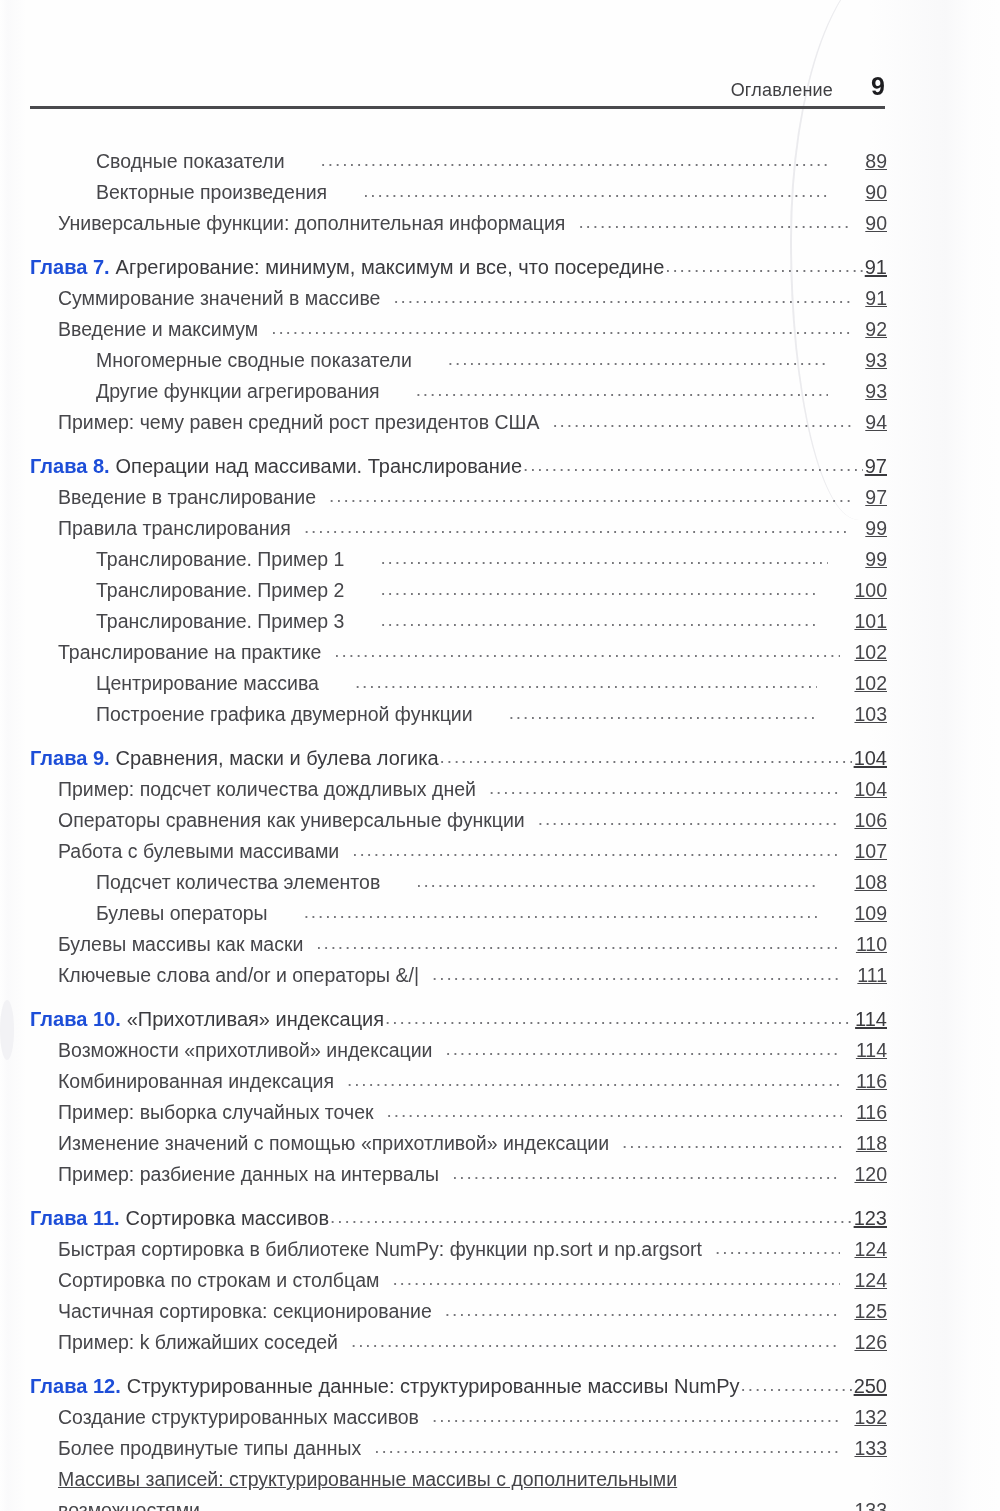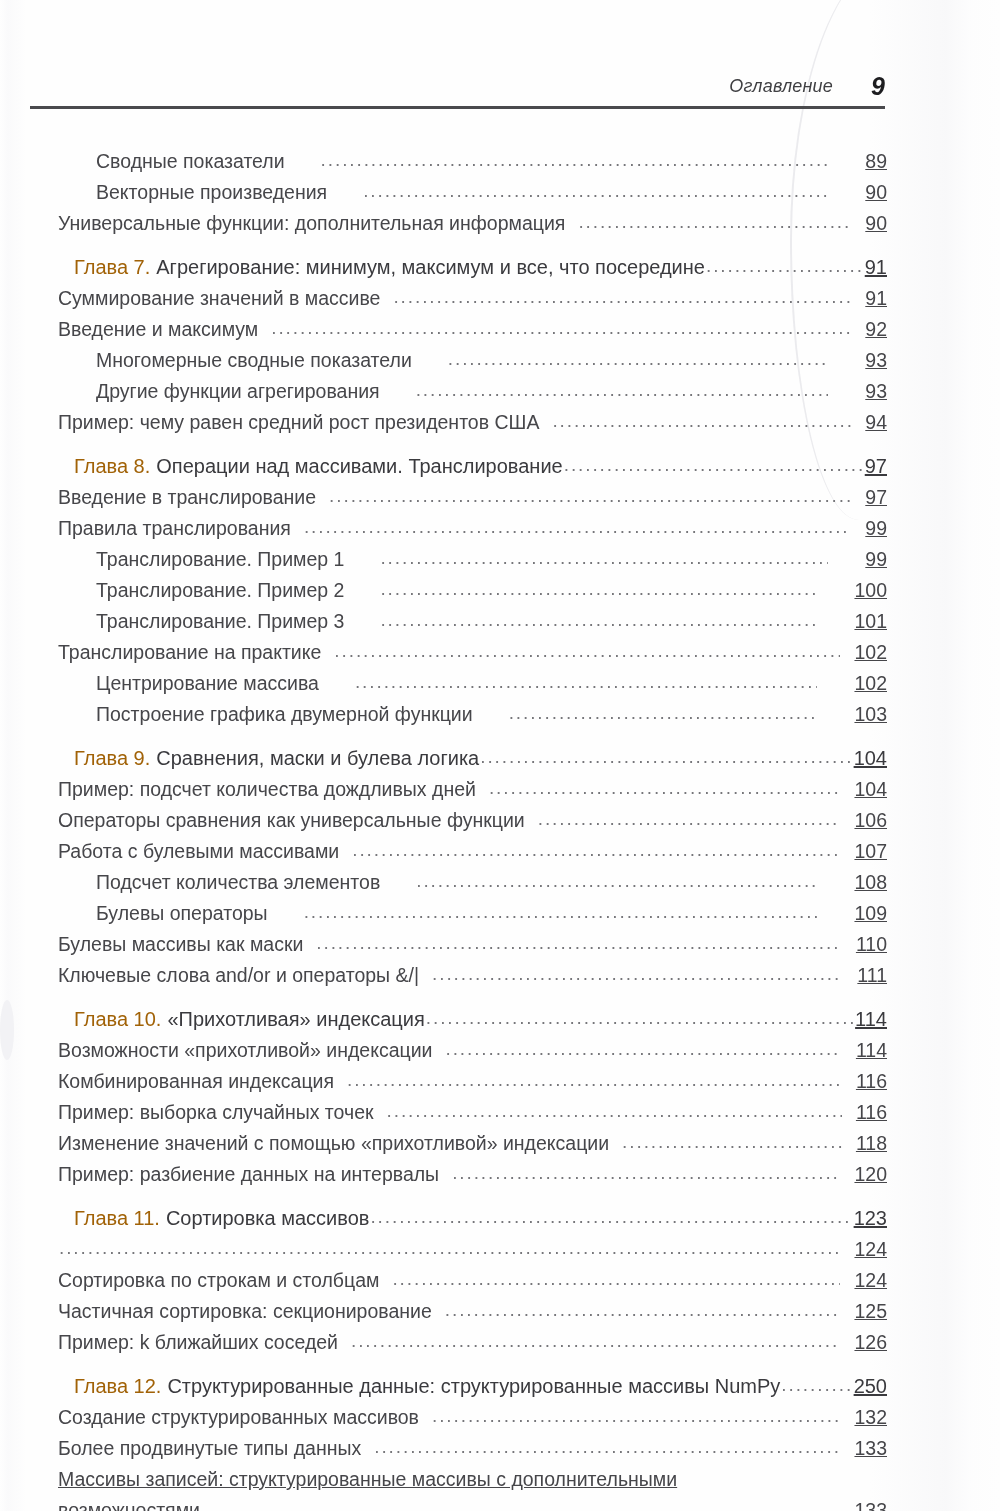--- a/index.html
+++ b/index.html
@@ -69,23 +69,22 @@
     pointer-events: none;
   }
 
   
   .header {
     position: absolute;
     top: 72px;
     left: 30px;
     right: 115px;
     display: flex;
-    align-items: center;
+    align-items: flex-end;
     justify-content: flex-end;
-    font-style: italic;
   }
   .header-title {
     font-size: 18px;
     letter-spacing: 0.2px;
     color: #3f3f42;
     white-space: nowrap;
   }
   .header-pageno {
     font-size: 25px;
     font-weight: bold;
@@ -147,24 +146,23 @@
     text-decoration: underline;
   }
 
   
   .lvl-chapter {
     margin-top: 13px;
     font-size: 20px;
     color: #3a3a3e;
   }
   .lvl-chapter .label-strong {
-    font-weight: normal;
-    color: #a16207;
+    font-weight: bold;
+    color: #1d4ed8;
     margin-right: 6px;
-    margin-left: 44px;
   }
   .lvl-1 { padding-left: 28px; gap: 12px; }
   .lvl-2 { padding-left: 66px; gap: 35px; }
   .toc-entry.wrap-head .label { white-space: normal; text-decoration: underline; }
 </style>
 </head>
 <body>
 
 <div class="page">
 
@@ -339,20 +337,21 @@
         <span class="label">Пример: разбиение данных на интервалы</span>
         <span class="leader">............................................................................................................................................................................................................................</span>
         <span class="pageno">120</span>
       </div>
       <div class="toc-entry lvl-chapter">
         <span class="label"><span class="label-strong">Глава 11.</span><span>Сортировка массивов</span></span>
         <span class="leader">............................................................................................................................................................................................................................</span>
         <span class="pageno">123</span>
       </div>
       <div class="toc-entry lvl-1">
+        <span class="label">Быстрая сортировка в библиотеке NumPy: функции np.sort и np.argsort</span>
         <span class="leader">............................................................................................................................................................................................................................</span>
         <span class="pageno">124</span>
       </div>
       <div class="toc-entry lvl-1">
         <span class="label">Сортировка по строкам и столбцам</span>
         <span class="leader">............................................................................................................................................................................................................................</span>
         <span class="pageno">124</span>
       </div>
       <div class="toc-entry lvl-1">
         <span class="label">Частичная сортировка: секционирование</span>

